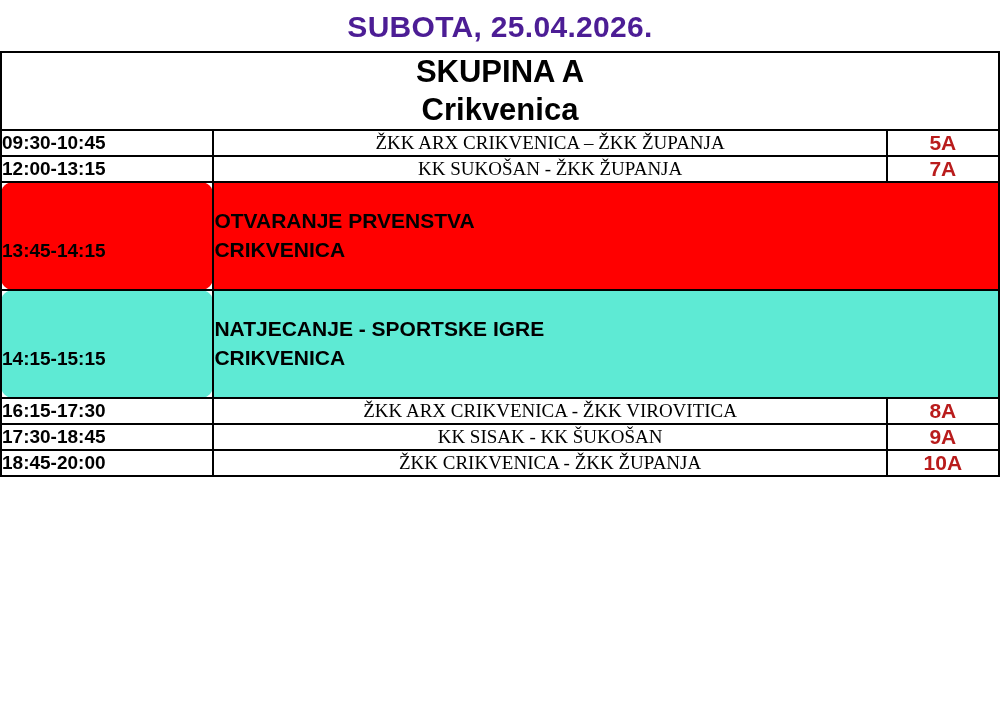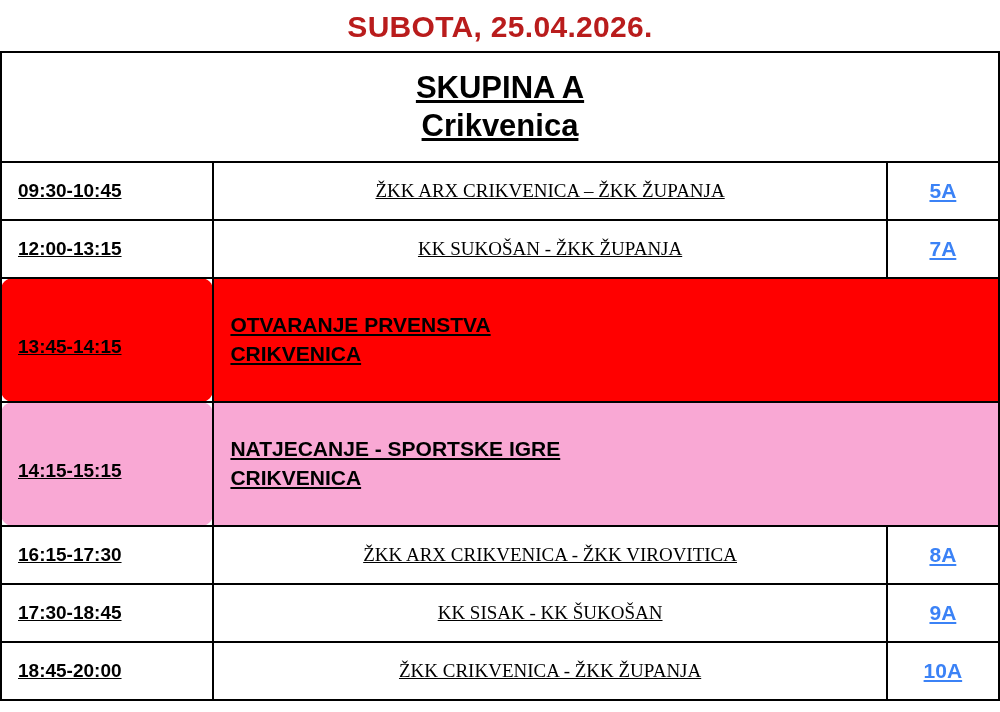--- a/index.html
+++ b/index.html
@@ -14,39 +14,38 @@
     overflow: hidden;
   }
   .page {
     position: relative;
     width: 1000px;
     height: 712px;
     box-sizing: border-box;
   }
   .doc-title {
     text-align: center;
-    color: #b91c1c;
+    color: #4c1d95;
     font-family: "Liberation Sans", sans-serif;
     font-weight: bold;
     font-size: 30px;
     letter-spacing: 0.3px;
     padding-top: 10px;
     padding-bottom: 8px;
     line-height: 1.1;
   }
   table.schedule {
     border-collapse: collapse;
     width: 1000px;
     table-layout: fixed;
   }
   table.schedule td {
     border: 2px solid #000000;
-    padding: 16px;
+    padding: 0;
     vertical-align: middle;
-    text-decoration: underline;
   }
   .col-time  { width: 212px; }
   .col-match { width: 672px; }
   .col-code  { width: 112px; }
 
   .group-header {
     text-align: center;
     font-family: "Liberation Sans", sans-serif;
     font-weight: bold;
     font-size: 31px;
@@ -71,21 +70,21 @@
     font-family: "Liberation Serif", serif;
     font-size: 19px;
     color: #000000;
     text-align: center;
     padding: 12px 6px;
   }
   .code-cell {
     font-family: "Liberation Sans", sans-serif;
     font-weight: bold;
     font-size: 21px;
-    color: #3b82f6;
+    color: #b91c1c;
     text-align: center;
     padding: 18px 4px 10px 4px;
   }
 
   tr.event td {
     height: 76px;
   }
   tr.event .time-cell {
     padding-top: 30px;
     vertical-align: middle;
@@ -94,21 +93,21 @@
     font-family: "Liberation Sans", sans-serif;
     font-weight: bold;
     font-size: 21px;
     line-height: 1.35;
     color: #000000;
     padding: 10px 6px;
   }
   .event-cell .ev-line2 { display: block; }
 
   tr.red td { background: #ff0000; }
-  tr.green td { background: #f9a8d4; }
+  tr.green td { background: #5eead4; }
 </style>
 </head>
 <body>
 
 <div class="page">
 
   <div class="doc-title">SUBOTA, 25.04.2026.</div>
 
   <table class="schedule">
     <colgroup>

